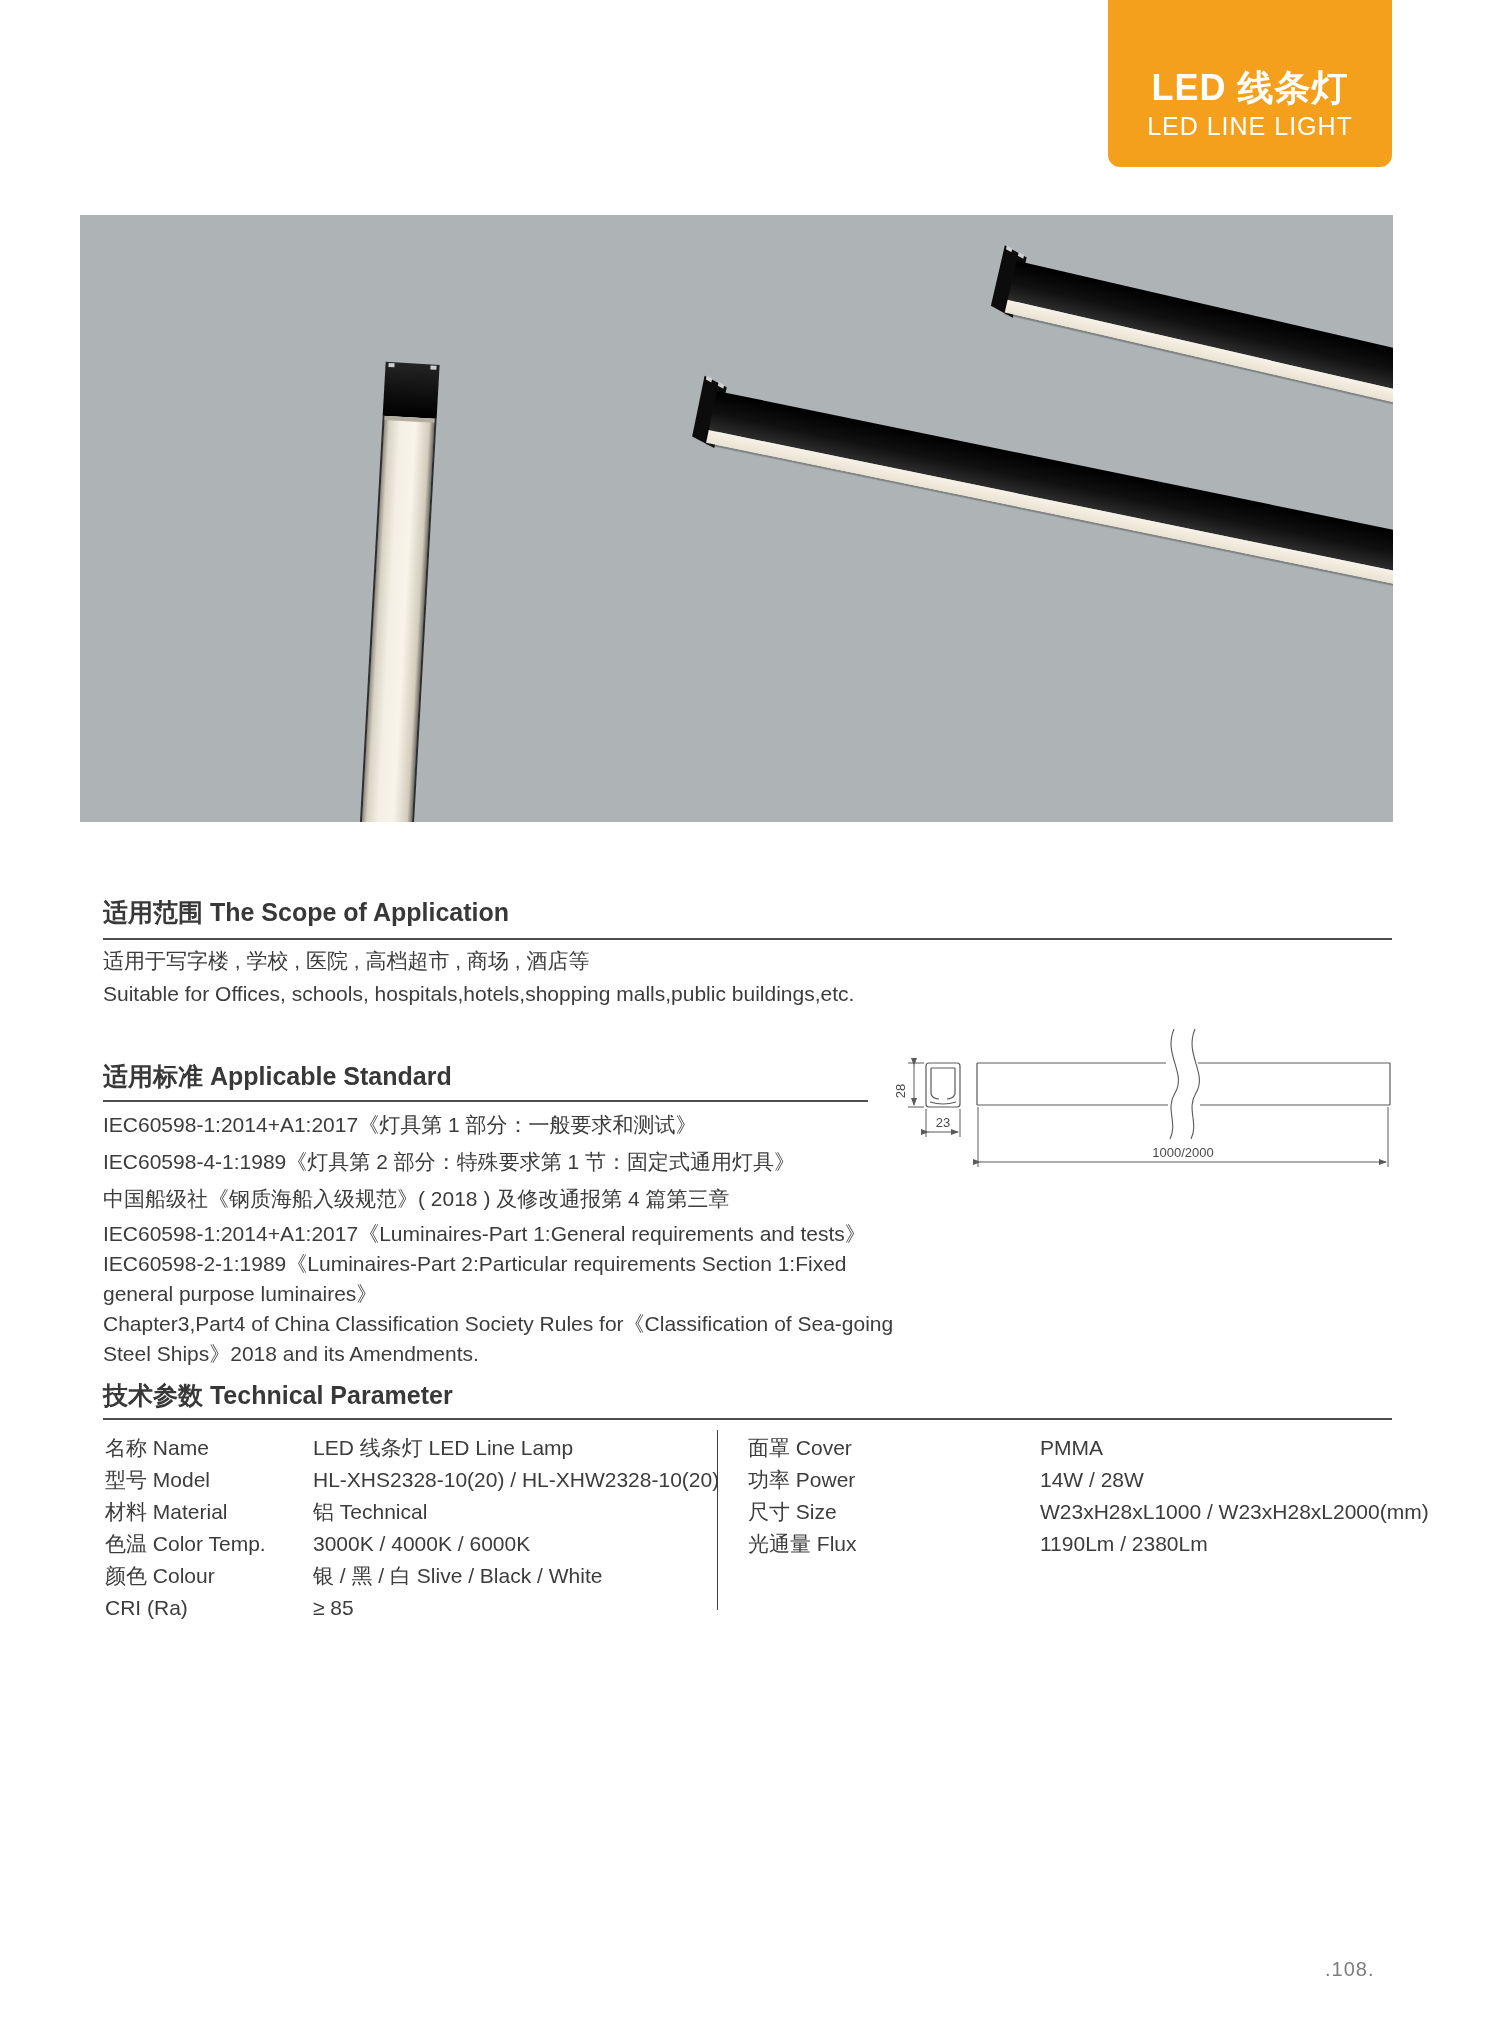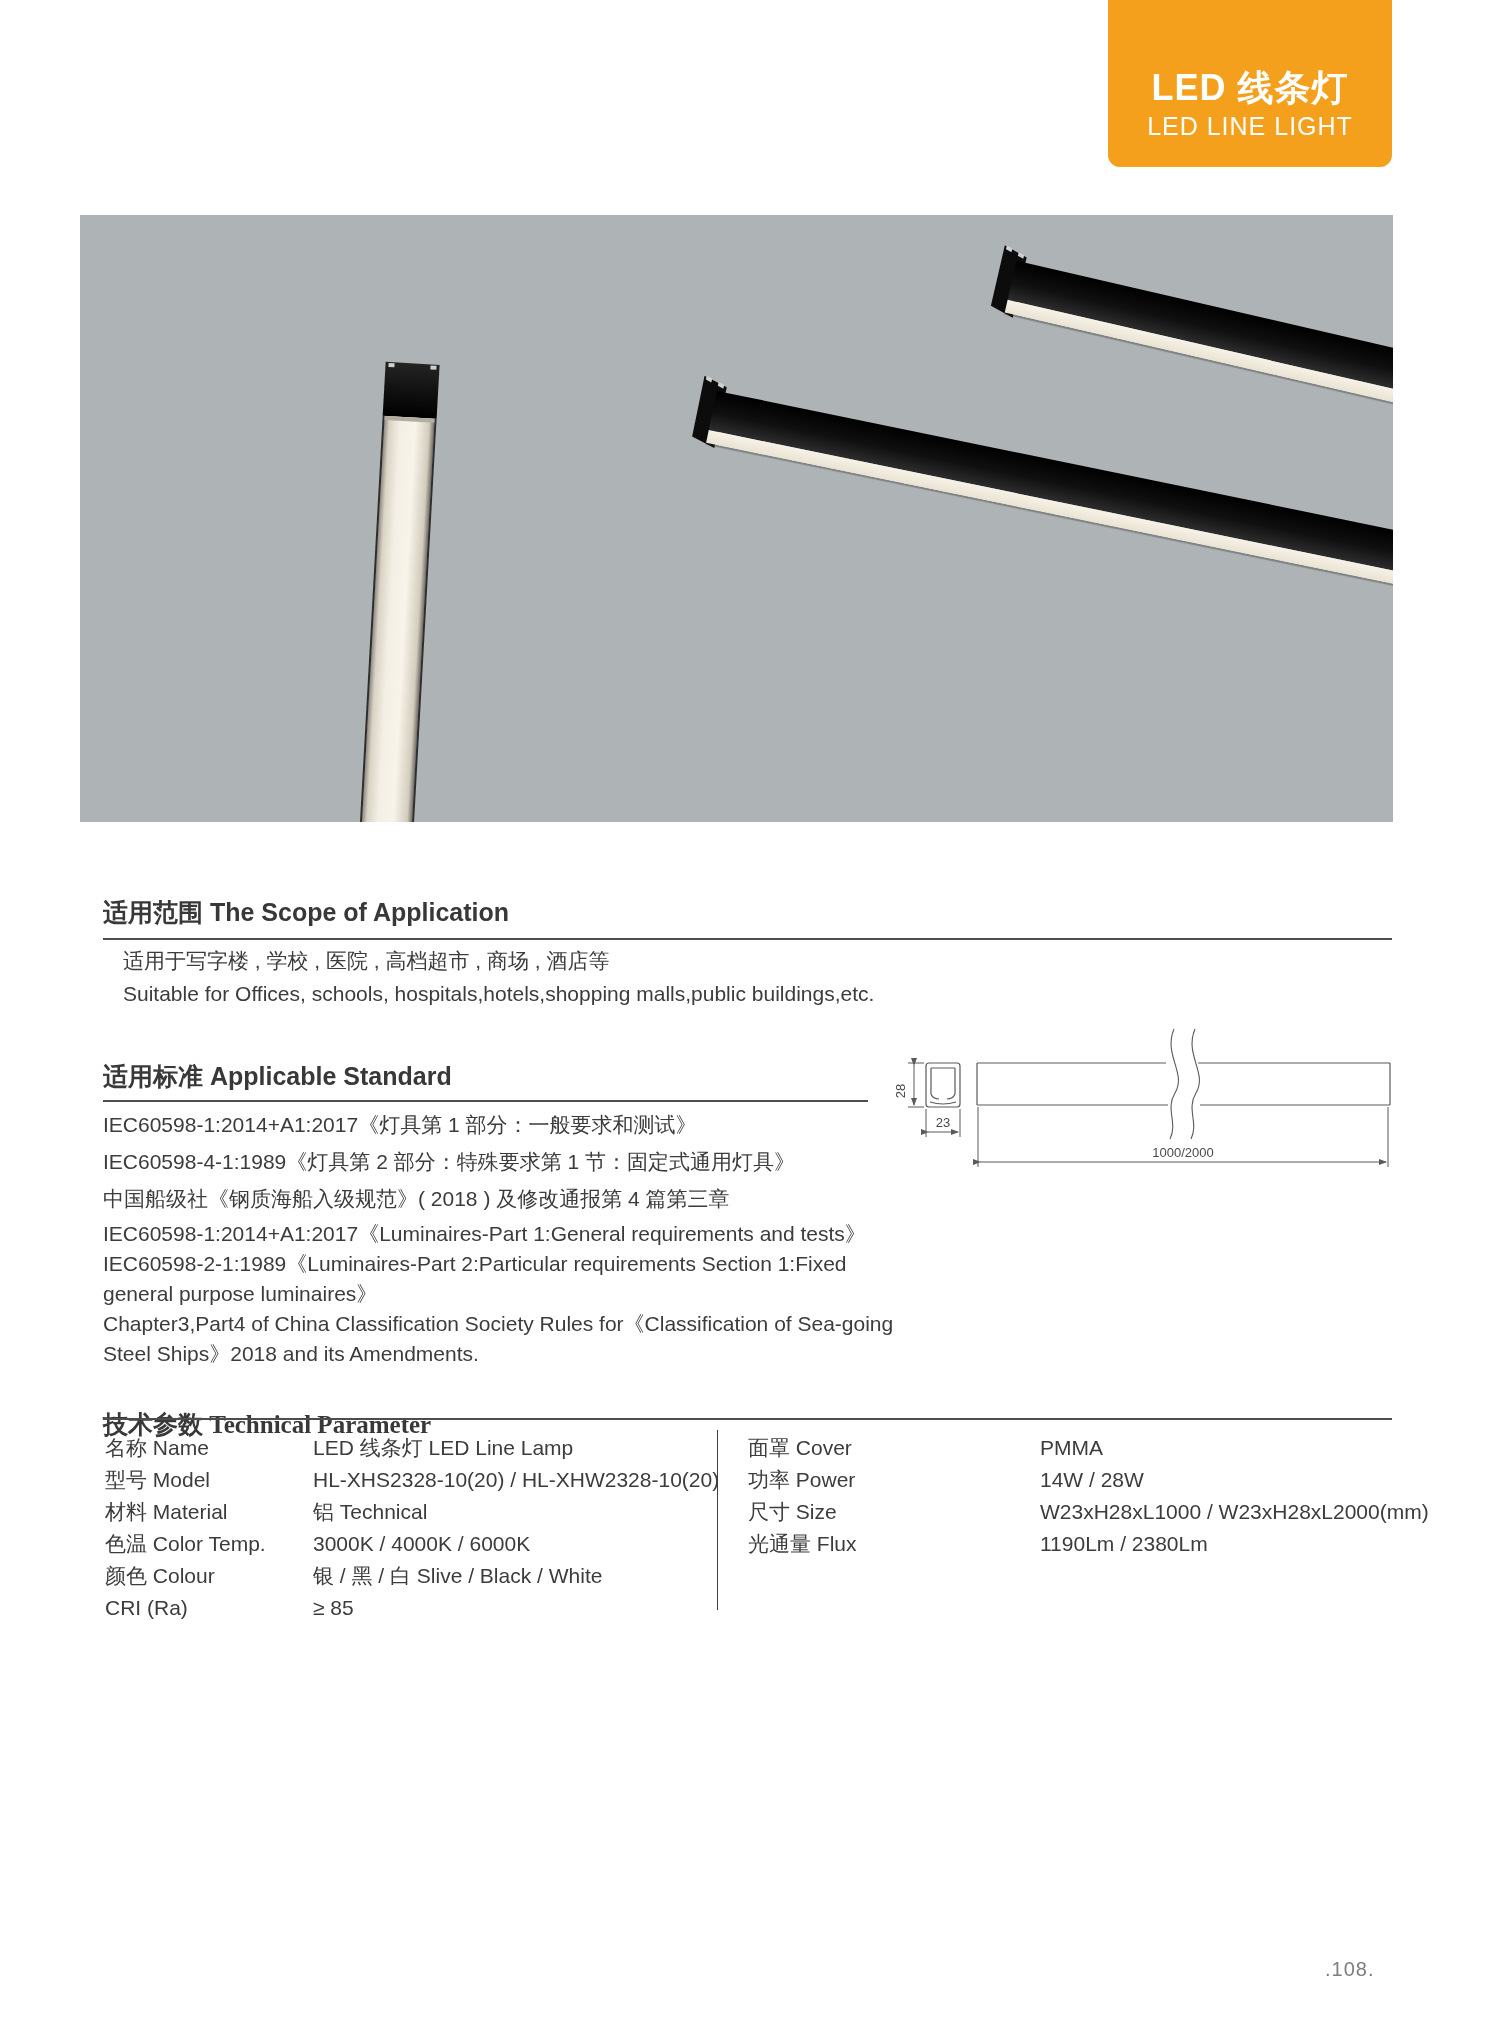--- a/index.html
+++ b/index.html
@@ -103,21 +103,21 @@
       <span class="clip l"></span>
       <span class="clip r"></span>
     </div>
     <div class="face"></div>
     <div class="glow"></div>
   </div>
 </div>
 
 <div class="sec-heading" style="top:896px;">适用范围 The Scope of Application</div>
 <div class="rule" style="top:938px;width:1289px;"></div>
-<div class="bodytext lh33" style="top:944px;margin-left:20px;">
+<div class="bodytext lh33" style="top:944px;">
   <div>适用于写字楼 , 学校 , 医院 , 高档超市 , 商场 , 酒店等</div>
   <div>Suitable for Offices, schools, hospitals,hotels,shopping malls,public buildings,etc.</div>
 </div>
 
 <div class="sec-heading" style="top:1060px;">适用标准 Applicable Standard</div>
 <div class="rule" style="top:1100px;width:765px;"></div>
 <div class="bodytext lh37" style="top:1106px;">
   <div>IEC60598-1:2014+A1:2017《灯具第 1 部分：一般要求和测试》</div>
   <div>IEC60598-4-1:1989《灯具第 2 部分：特殊要求第 1 节：固定式通用灯具》</div>
   <div>中国船级社《钢质海船入级规范》( 2018 ) 及修改通报第 4 篇第三章</div>
@@ -159,21 +159,21 @@
       <path d="M307,14 C296,40 320,58 308,78 C298,94 311,108 303,124"></path>
     </g>
     <g stroke="#5a5a5a" stroke-width="1" fill="none">
       <path d="M90,92 V152 M500,92 V152"></path>
       <line x1="92" y1="147" x2="498" y2="147" marker-start="url(#arr)" marker-end="url(#arr)"></line>
     </g>
     <text x="295" y="142" font-size="13" fill="#4a4a4a" text-anchor="middle">1000/2000</text>
   </svg>
 </div>
 
-<div class="sec-heading" style="top:1408px;font-family:Liberation Serif, serif;">技术参数 Technical Parameter</div>
+<div class="sec-heading" style="top:1379px;">技术参数 Technical Parameter</div>
 <div class="rule" style="top:1418px;width:1289px;"></div>
 
 <div class="spec-table">
   <div class="spec-divider"></div>
 
   <div class="spec-col left">
     <div class="spec-row">
       <span class="lab">名称 Name</span>
       <span class="val">LED 线条灯 LED Line Lamp</span>
     </div>

